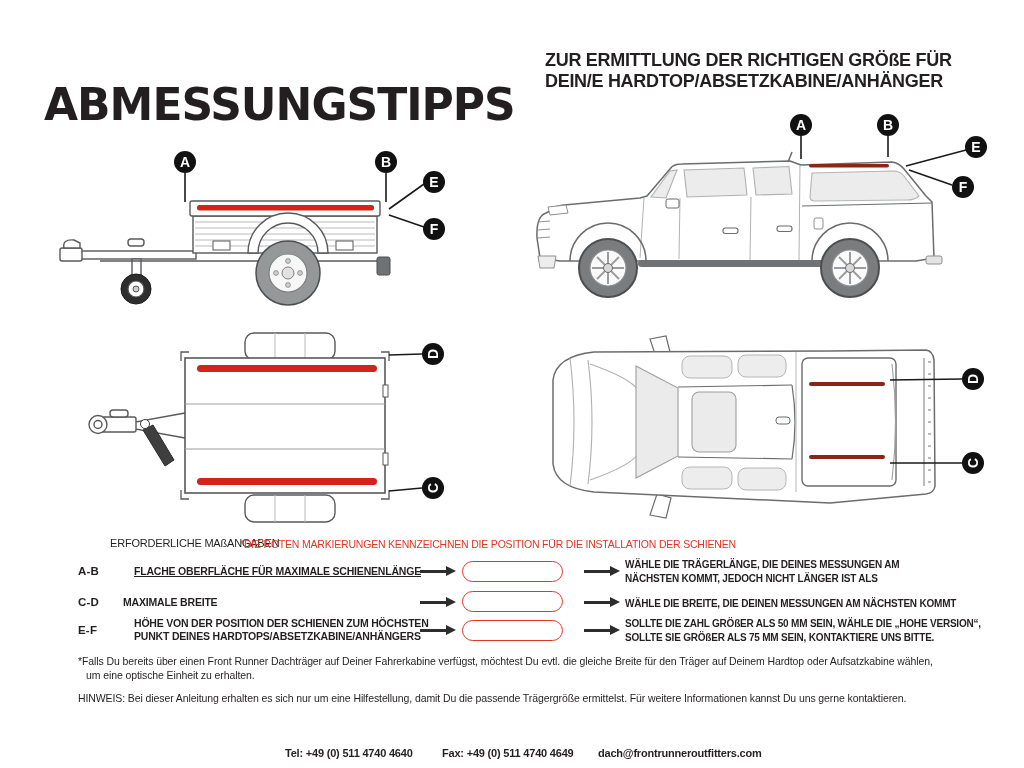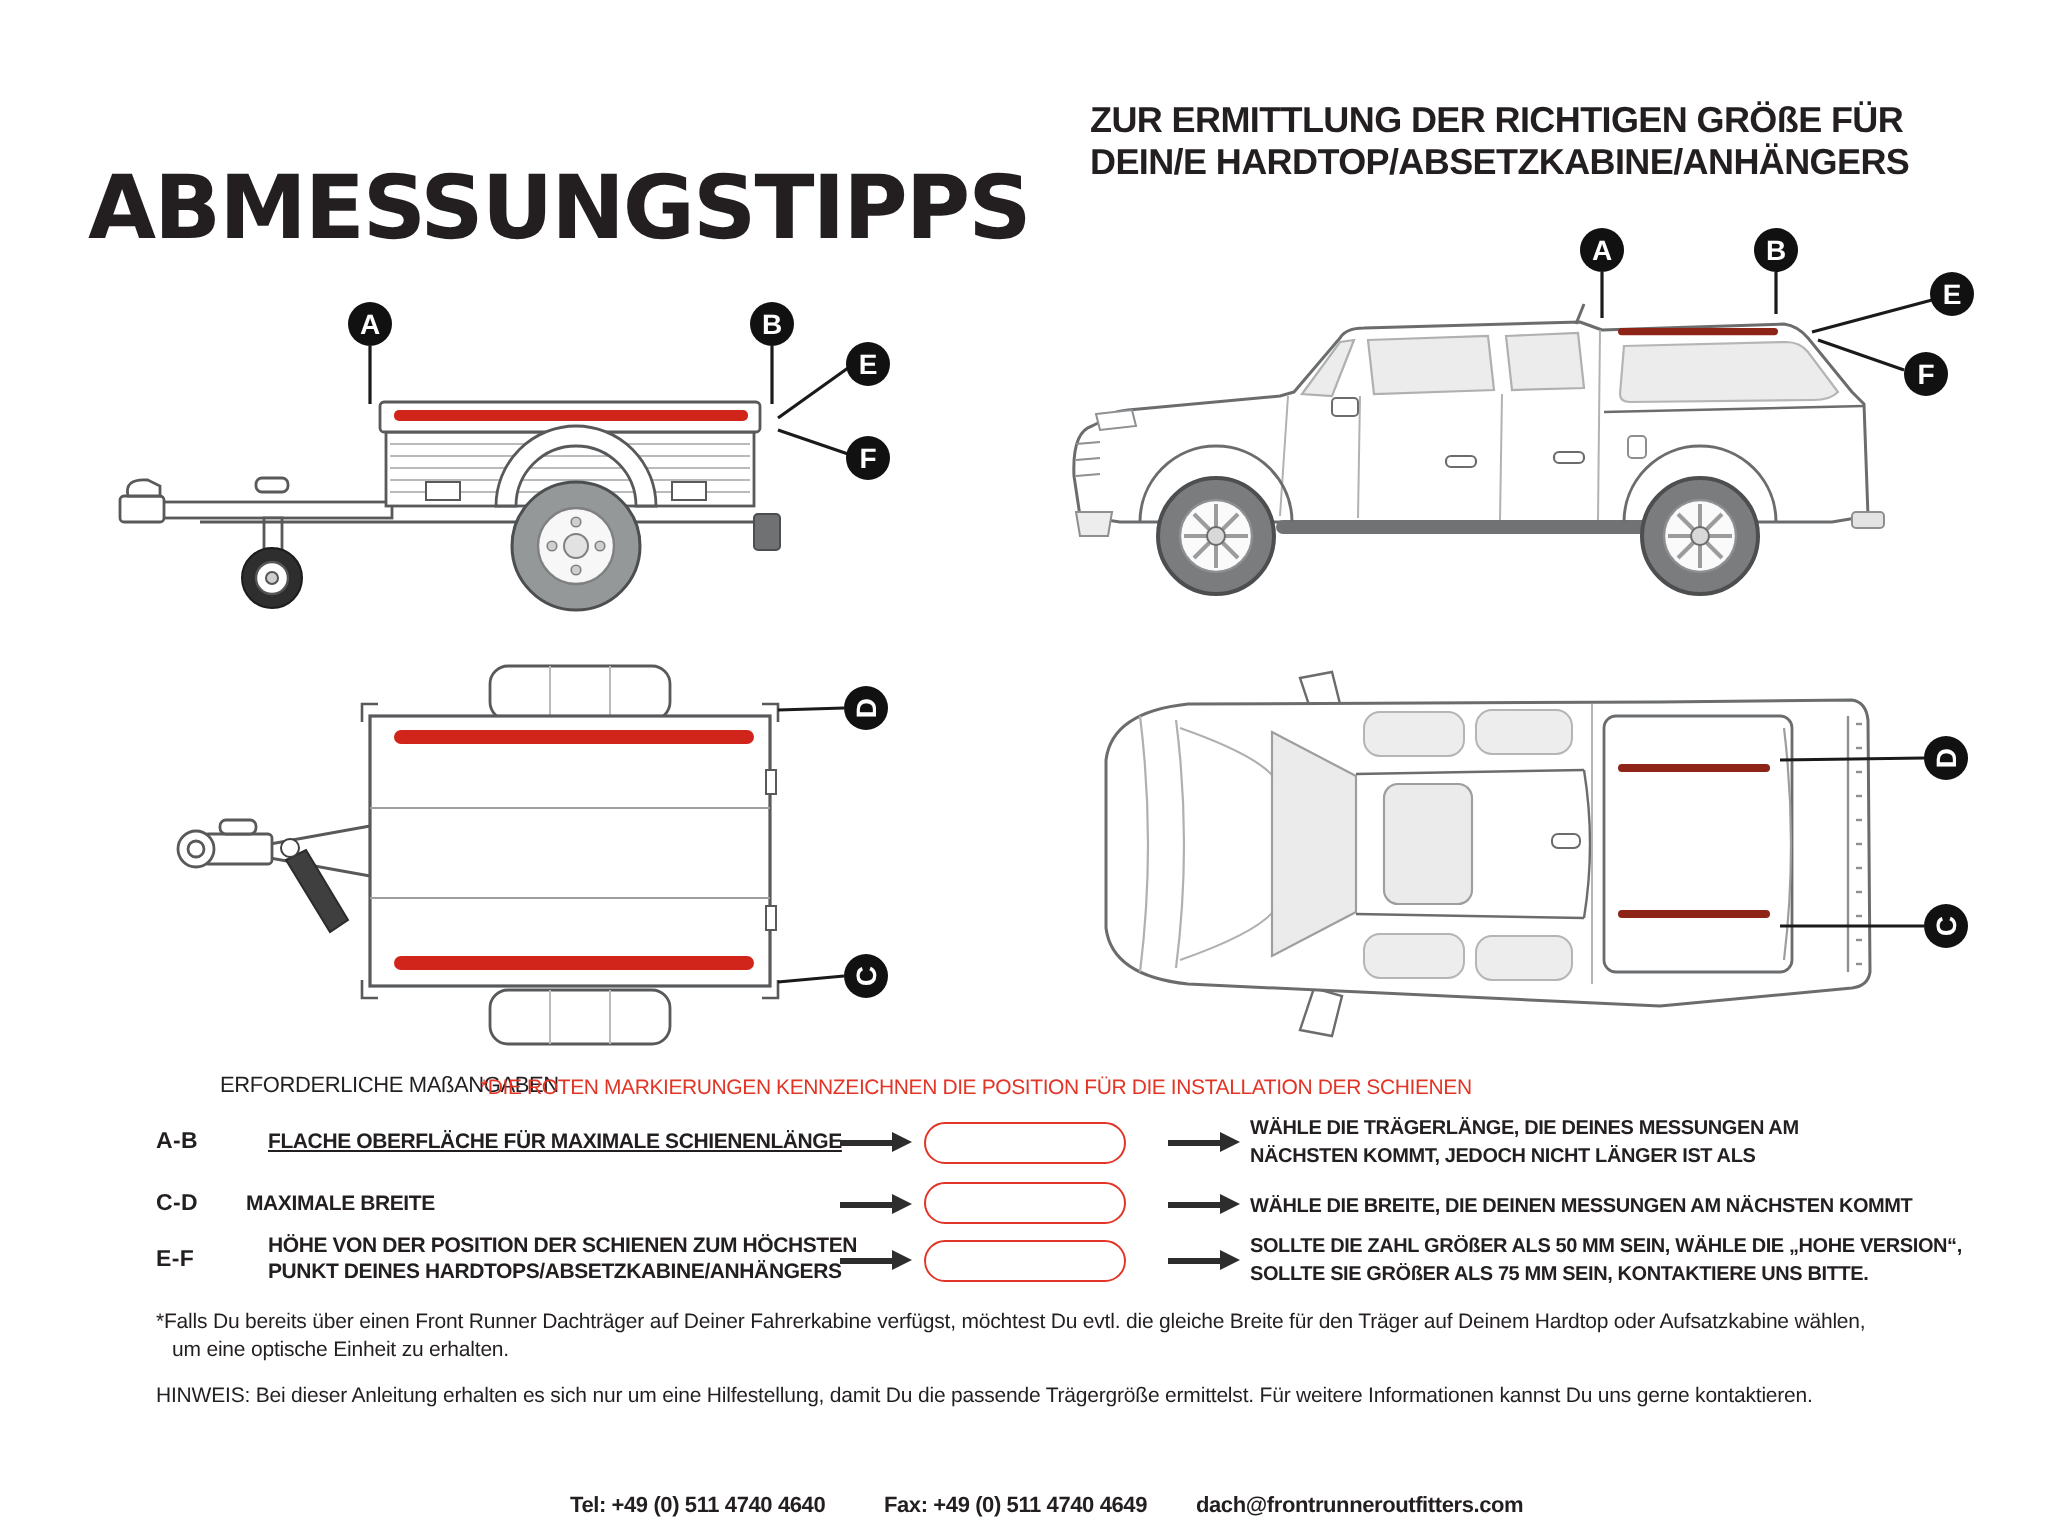--- a/index.html
+++ b/index.html
@@ -42,21 +42,21 @@
   }
   .foot{font-size:10.5px;letter-spacing:-0.1px;line-height:14px;font-weight:normal;}
   .contact{font-size:11px;font-weight:bold;letter-spacing:-0.2px;margin-top:30px;}
 </style>
 </head>
 <body>
 
 <div class="abs title">ABMESSUNGSTIPPS</div>
 <div class="abs subtitle">
   <div>ZUR ERMITTLUNG DER RICHTIGEN GRÖßE FÜR</div>
-  <div>DEIN/E HARDTOP/ABSETZKABINE/ANHÄNGERS</div>
+  <div>DEIN/E HARDTOP/ABSETZKABINE/ANHÄNGER</div>
 </div>
 
 <figure class="abs" style="left:40px;top:115px;">
 <svg width="430" height="210" viewBox="0 0 430 210">
 
   <g stroke="#58595b" stroke-width="1.4" fill="#ffffff">
     <rect x="38" y="136" width="118" height="8"></rect>
     <rect x="20" y="133" width="22" height="13" rx="2"></rect>
     <path d="M24,133 Q22,124 34,125 L40,128 L40,133 Z"></path>
     <rect x="88" y="124" width="16" height="7" rx="3"></rect>

